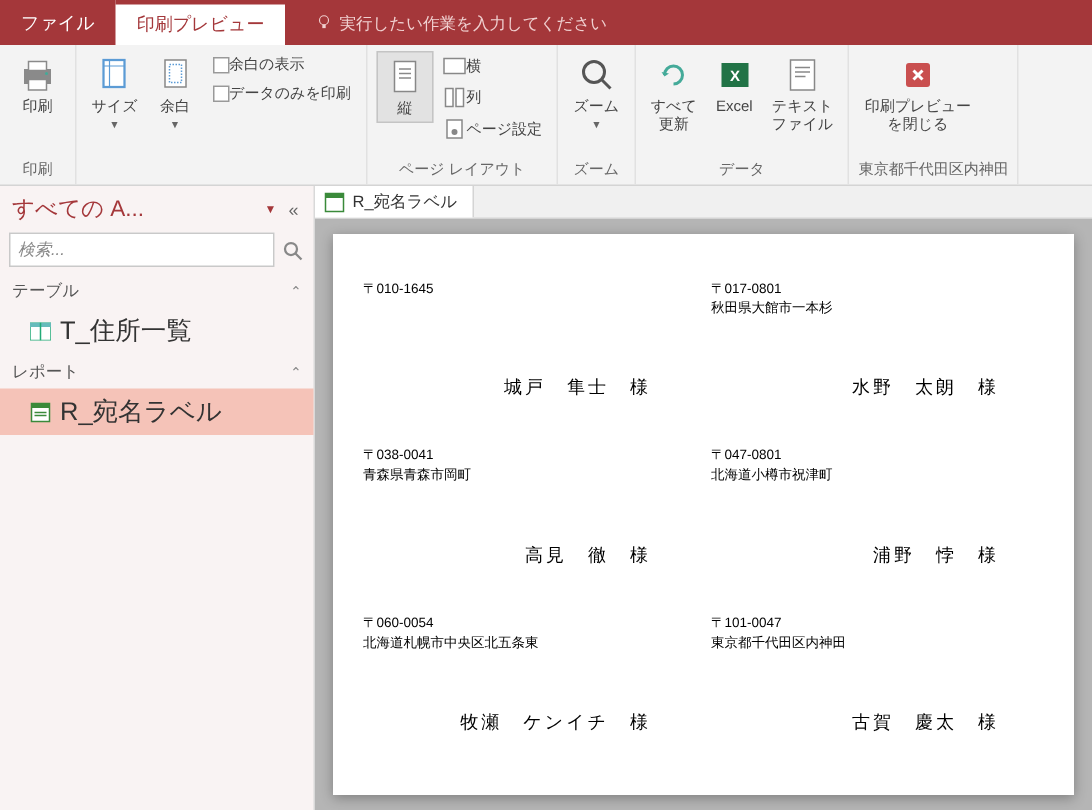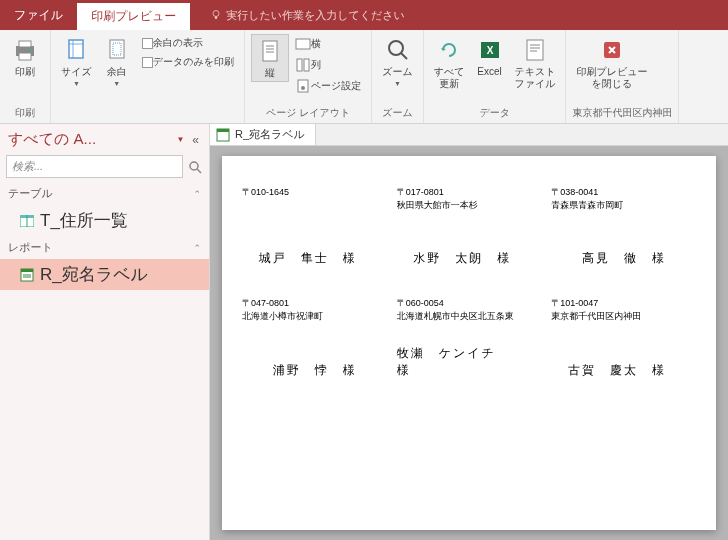--- a/index.html
+++ b/index.html
@@ -37,21 +37,21 @@
     .nav-item { padding: 4px 8px 4px 20px; font-size: 17px; color: #333; display: flex; align-items: center; gap: 6px; cursor: pointer; }
     .nav-item.sel { background: #f5c3b8; }
     .ic-table { width: 14px; height: 12px; }
     .ic-report { width: 14px; height: 14px; }
     .chev { font-size: 9px; color: #888; }
     
     .main { flex: 1; display: flex; flex-direction: column; background: #b5b5b5; }
     .doc-tab-row { display: flex; background: #f0f0f0; border-bottom: 1px solid #d4d4d4; }
     .doc-tab { display: flex; align-items: center; gap: 5px; padding: 3px 10px 3px 6px; font-size: 11px; background: #fff; border-right: 1px solid #d4d4d4; color: #333; }
     .preview-area { flex: 1; overflow: hidden; padding: 10px 12px; }
-    .page { background: #fff; width: 100%; height: 100%; box-shadow: 0 2px 8px rgba(0,0,0,0.3); padding: 30px 20px; display: grid; grid-template-columns: 1fr 1fr 1fr; grid-template-rows: 1fr 1fr 1fr; gap: 20px 10px; }
+    .page { background: #fff; width: 100%; height: 100%; box-shadow: 0 2px 8px rgba(0,0,0,0.3); padding: 30px 20px; display: grid; grid-template-columns: 1fr 1fr; grid-template-rows: 1fr 1fr 1fr; gap: 20px 10px; }
     .label-cell { font-size: 9px; color: #000; position: relative; }
     .label-postal { font-weight: normal; }
     .label-addr { font-weight: normal; }
     .label-name { position: absolute; right: 30px; bottom: 10px; font-size: 12px; letter-spacing: 2px; }
   </style>
 </head>
 <body>
 
 <div class="titlebar">
   <div class="tab">ファイル</div>

